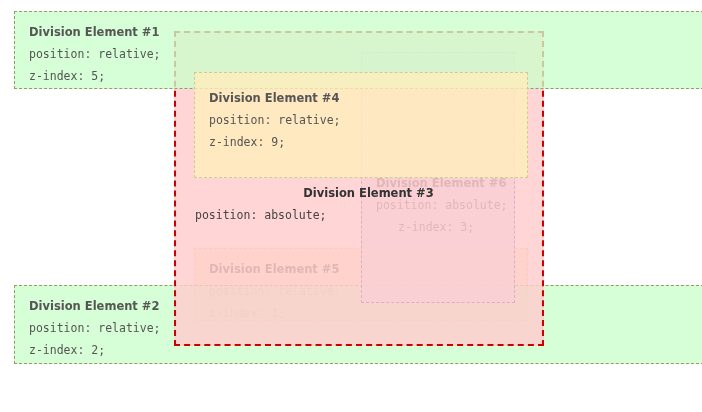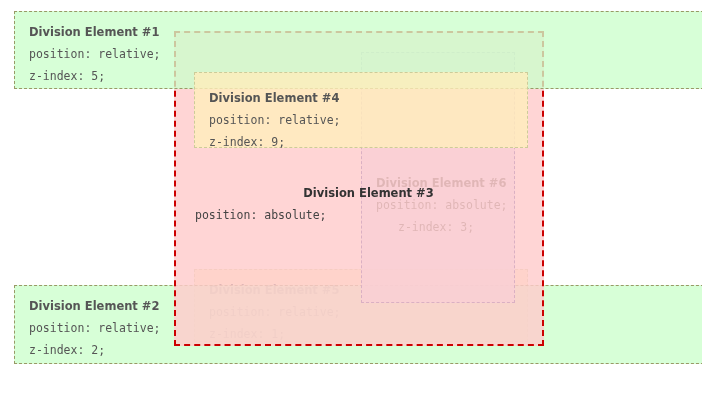--- a/index.html
+++ b/index.html
@@ -82,31 +82,31 @@
     z-index: 4;
   }
   #el3 .title { color: #333333; text-align: center; }
   #el3 .prop  { color: #444444; }
 
   
   #el4 {
     left: 194px;
     top: 72px;
     width: 334px;
-    height: 76px;
+    height: 106px;
     background-color: rgba(255, 238, 187, 0.80);
     border: 1px dashed #cccc99;
     padding: 14px 0 0 14px;
     z-index: 6;
   }
 
   
   #el5 {
     left: 194px;
-    top: 269px;
+    top: 248px;
     width: 334px;
     height: 73px;
     background-color: rgba(255, 238, 187, 0.80);
     border: 1px dashed #cccc99;
     padding: 9px 0 0 14px;
     z-index: 1;
   }
 
   
   #el6 {

